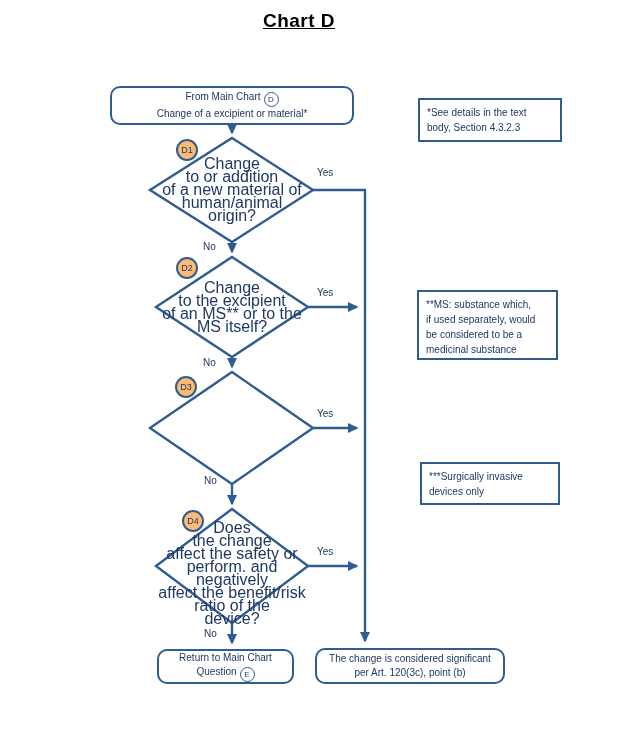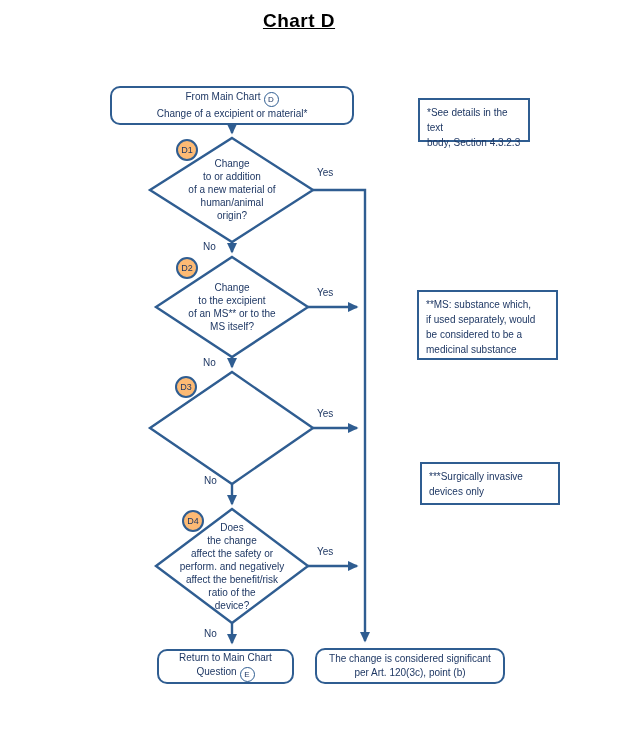--- a/index.html
+++ b/index.html
@@ -18,21 +18,21 @@
     border:2.5px solid #2f5d91;border-radius:10px;background:#ffffff;
     display:flex;flex-direction:column;align-items:center;justify-content:center;
     font-size:10px;line-height:14px;text-align:center;color:#1f3864;
   }
   .note-box{
     border:2px solid #2f5d91;background:#ffffff;
     font-size:10px;line-height:15px;text-align:left;color:#1f3864;
     padding:5px 7px;white-space:pre-line;
   }
   .diamond-text{
-    font-size:10px;line-height:13px;text-align:center;color:#1f3864;
+    font-size:16px;line-height:13px;text-align:center;color:#1f3864;
     white-space:pre-line;
   }
   .dlabel{
     width:22px;height:22px;border:2px solid #2f5d91;border-radius:50%;
     background:#fdba74;display:flex;align-items:center;justify-content:center;
     font-size:9px;color:#1f3864;z-index:3;
   }
   .edge-label{font-size:10px;color:#1f3864;}
   .badge{
     display:inline-flex;align-items:center;justify-content:center;
@@ -79,21 +79,21 @@
 
   <div class="abs title" style="left:0;top:10px;text-decoration:underline;">Chart D</div>
 
   <div class="abs term-box" style="left:110px;top:78px;width:244px;height:39px;margin-top:8px;">
     <div>
       <span>From Main Chart</span><span class="badge">D</span>
     </div>
     <div>Change of a excipient or material*</div>
   </div>
 
-  <div class="abs note-box" style="left:418px;top:98px;width:112px;height:44px;">*See details in the text
+  <div class="abs note-box" style="left:418px;top:98px;width:144px;height:44px;">*See details in the text
 body, Section 4.3.2.3</div>
   <div class="abs note-box" style="left:417px;top:290px;width:141px;height:70px;">**MS: substance which,
 if used separately, would
 be considered to be a
 medicinal substance</div>
   <div class="abs note-box" style="left:420px;top:462px;width:140px;height:43px;">***Surgically invasive
 devices only</div>
 
   <div class="abs dlabel" style="left:176px;top:139px;">D1</div>
   <div class="abs dlabel" style="left:176px;top:257px;">D2</div>

